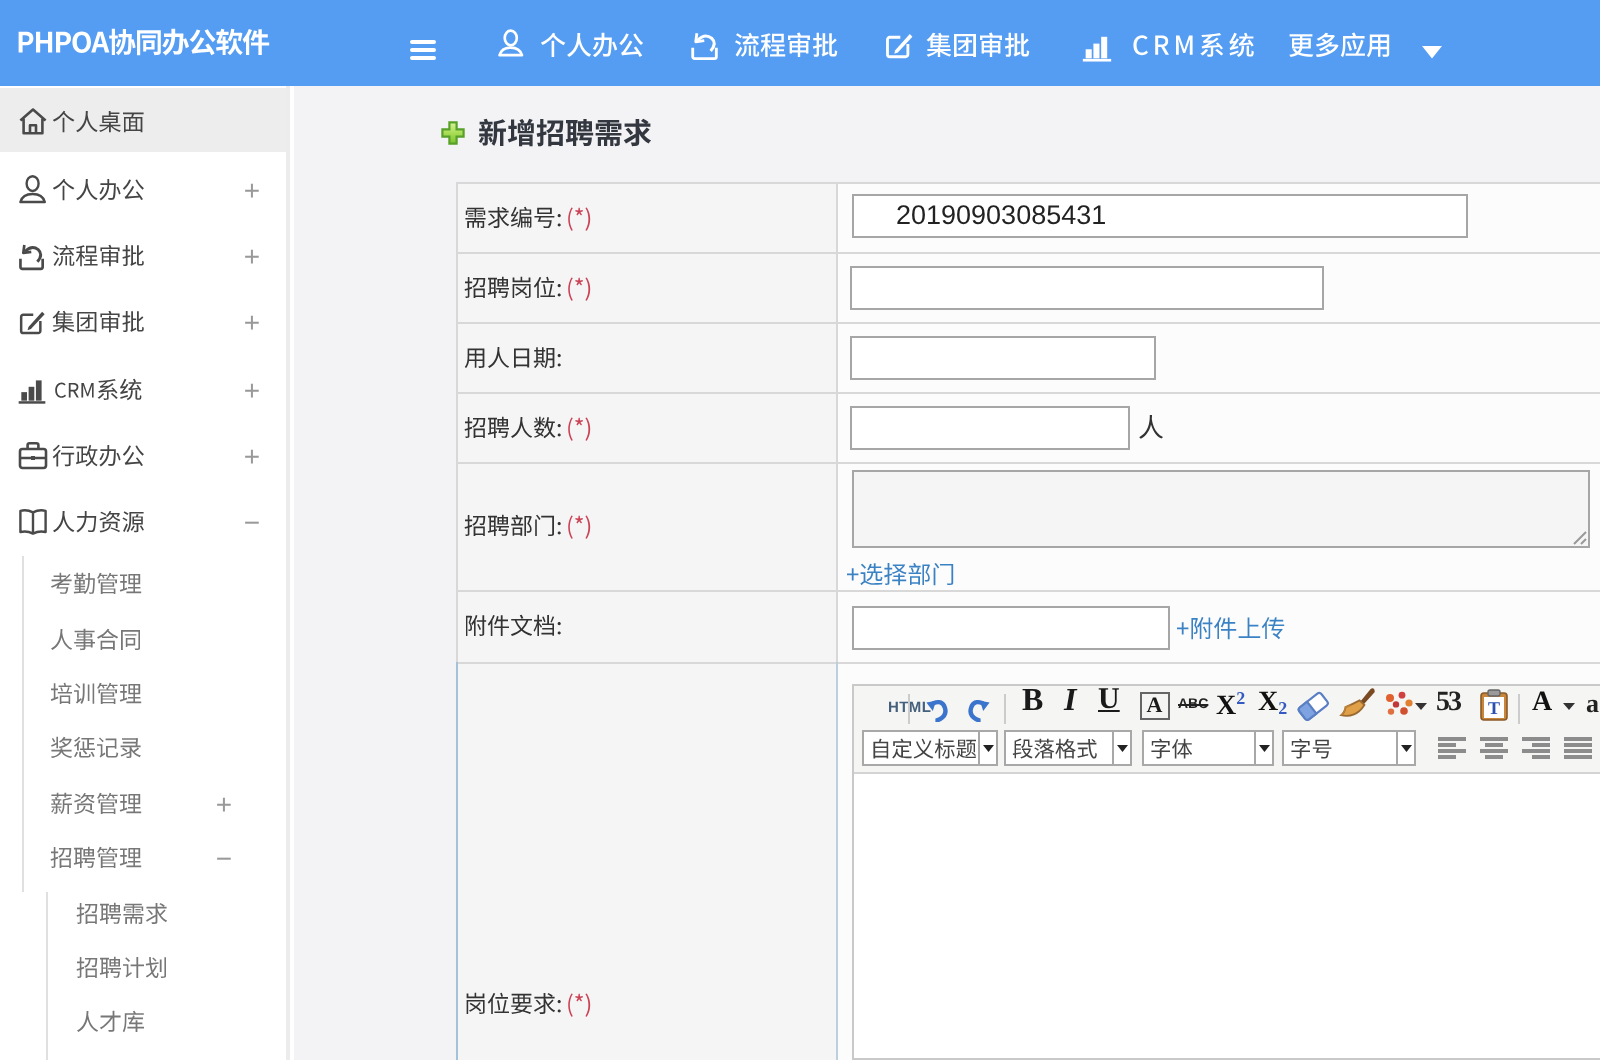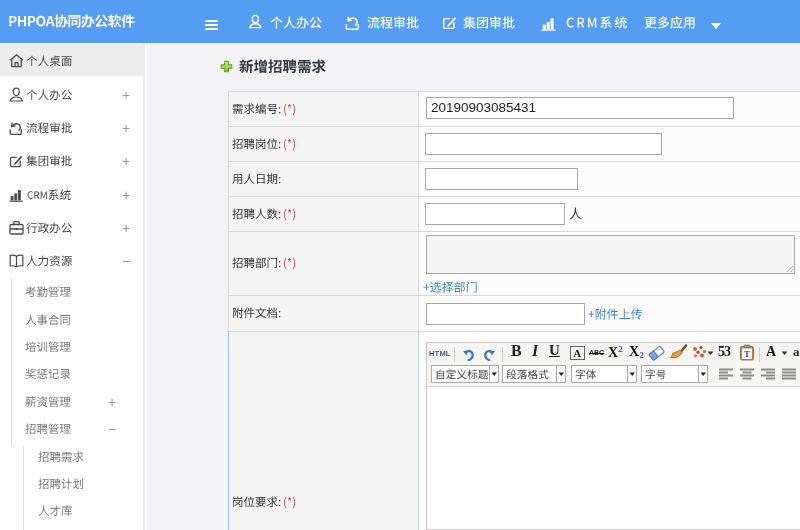--- a/index.html
+++ b/index.html
@@ -200,41 +200,41 @@
     </svg>
 <svg style="position:absolute;left:232px;top:307.1px;" width="51" height="16">
       <path transform="translate(0,10.1)" d="M6.6 -4.8C7.0 -3.9 7.5 -2.8 7.8 -2.1L8.5 -2.5C8.2 -3.2 7.7 -4.2 7.3 -5.1ZM9.2 -9.5V-7.0H6.4V-6.2H9.2V-0.2C9.2 0.0 9.2 0.0 9.0 0.1C8.8 0.1 8.3 0.1 7.6 0.0C7.8 0.3 7.9 0.7 7.9 0.9C8.8 0.9 9.3 0.9 9.6 0.7C9.9 0.6 10.1 0.3 10.1 -0.2V-6.2H11.1V-7.0H10.1V-9.5ZM5.9 -9.6C5.5 -8.0 4.6 -6.3 3.6 -5.3C3.8 -5.1 4.1 -4.7 4.2 -4.5C4.5 -4.9 4.8 -5.3 5.0 -5.7V0.9H5.8V-7.1C6.2 -7.8 6.5 -8.6 6.7 -9.4ZM1.0 -9.2V0.9H1.7V-8.4H3.1C2.9 -7.6 2.6 -6.5 2.3 -5.7C3.1 -4.7 3.2 -3.9 3.2 -3.3C3.2 -2.9 3.2 -2.6 3.0 -2.4C2.9 -2.4 2.8 -2.3 2.7 -2.3C2.5 -2.3 2.3 -2.3 2.1 -2.3C2.2 -2.1 2.3 -1.8 2.3 -1.6C2.5 -1.6 2.8 -1.6 3.0 -1.6C3.2 -1.6 3.4 -1.7 3.6 -1.8C3.9 -2.0 4.0 -2.5 4.0 -3.2C4.0 -3.9 3.8 -4.8 3.1 -5.8C3.4 -6.7 3.8 -7.9 4.1 -8.9L3.6 -9.2L3.4 -9.2Z M15.1 -3.9V-3.1H18.4V0.9H19.3V-3.1H22.5V-3.9H19.3V-6.5H22.0V-7.3H19.3V-9.5H18.4V-7.3H16.9C17.1 -7.8 17.2 -8.4 17.3 -8.9L16.5 -9.1C16.2 -7.6 15.7 -6.1 15.1 -5.1C15.3 -5.0 15.6 -4.8 15.8 -4.7C16.1 -5.2 16.4 -5.8 16.6 -6.5H18.4V-3.9ZM14.6 -9.6C14.0 -7.9 12.9 -6.2 11.9 -5.0C12.0 -4.8 12.3 -4.4 12.4 -4.2C12.7 -4.6 13.1 -5.0 13.4 -5.5V0.9H14.2V-6.9C14.7 -7.7 15.1 -8.5 15.4 -9.4Z M27.9 -9.5C28.2 -8.9 28.6 -8.1 28.7 -7.7L29.7 -8.0C29.5 -8.4 29.1 -9.2 28.8 -9.7ZM23.6 -7.6V-6.8H25.4C26.0 -5.0 27.0 -3.5 28.1 -2.3C26.9 -1.2 25.3 -0.5 23.4 0.1C23.6 0.3 23.9 0.7 24.0 0.9C25.9 0.3 27.5 -0.6 28.8 -1.7C30.1 -0.5 31.6 0.3 33.5 0.8C33.7 0.6 33.9 0.2 34.1 0.0C32.3 -0.4 30.7 -1.2 29.4 -2.3C30.6 -3.5 31.5 -5.0 32.2 -6.8H34.0V-7.6ZM28.8 -2.9C27.7 -4.0 26.9 -5.3 26.3 -6.8H31.2C30.6 -5.2 29.8 -4.0 28.8 -2.9Z M44.3 -8.9C44.0 -8.1 43.6 -6.9 43.2 -6.1L43.8 -5.9C44.3 -6.6 44.7 -7.7 45.1 -8.7ZM39.1 -8.6C39.4 -7.8 39.9 -6.7 40.1 -6.0L40.8 -6.3C40.6 -7.0 40.2 -8.1 39.8 -8.9ZM36.7 -9.7V-7.2H35.0V-6.4H36.6C36.2 -4.8 35.5 -3.0 34.8 -2.0C34.9 -1.8 35.1 -1.5 35.2 -1.2C35.8 -2.0 36.3 -3.3 36.7 -4.6V0.9H37.5V-4.9C37.9 -4.3 38.3 -3.6 38.5 -3.2L39.0 -3.9C38.8 -4.2 37.8 -5.5 37.5 -5.9V-6.4H39.0V-7.2H37.5V-9.7ZM38.7 -0.7V0.1H44.2V0.8H45.0V-5.4H42.5V-9.6H41.6V-5.4H39.0V-4.6H44.2V-3.1H39.1V-2.3H44.2V-0.7Z M47.6 -4.5C48.0 -4.5 48.4 -4.8 48.4 -5.3C48.4 -5.8 48.0 -6.1 47.6 -6.1C47.2 -6.1 46.8 -5.8 46.8 -5.3C46.8 -4.8 47.2 -4.5 47.6 -4.5ZM47.6 0.1C48.0 0.1 48.4 -0.2 48.4 -0.6C48.4 -1.1 48.0 -1.4 47.6 -1.4C47.2 -1.4 46.8 -1.1 46.8 -0.6C46.8 -0.2 47.2 0.1 47.6 0.1Z" fill="#333"></path>
     </svg>
 <svg style="position:absolute;left:232px;top:495.6px;" width="51" height="16">
       <path transform="translate(0,10.1)" d="M1.3 -9.3V-7.0H10.2V-9.3H9.3V-7.8H6.1V-9.7H5.3V-7.8H2.2V-9.3ZM1.3 -6.1V0.9H2.1V-5.3H9.5V-0.2C9.5 0.0 9.4 0.1 9.2 0.1C9.0 0.1 8.2 0.1 7.5 0.1C7.6 0.3 7.7 0.7 7.8 0.9C8.8 0.9 9.4 0.9 9.8 0.7C10.2 0.6 10.3 0.4 10.3 -0.2V-6.1ZM2.8 -4.1C3.6 -3.7 4.5 -3.1 5.3 -2.5C4.5 -1.9 3.5 -1.3 2.5 -0.9C2.7 -0.7 3.0 -0.4 3.1 -0.2C4.1 -0.7 5.1 -1.3 6.0 -2.1C6.8 -1.5 7.5 -0.9 8.0 -0.4L8.6 -1.0C8.1 -1.5 7.4 -2.1 6.6 -2.6C7.3 -3.2 7.9 -3.9 8.4 -4.7L7.6 -5.0C7.2 -4.3 6.6 -3.6 5.9 -3.1C5.1 -3.6 4.2 -4.2 3.3 -4.7Z M15.7 -7.6V-6.7H22.0V-7.6ZM16.5 -5.9C16.8 -4.3 17.2 -2.1 17.3 -0.9L18.1 -1.2C18.0 -2.3 17.7 -4.4 17.3 -6.0ZM18.1 -9.5C18.3 -8.9 18.5 -8.2 18.6 -7.7L19.5 -7.9C19.3 -8.4 19.1 -9.2 18.9 -9.7ZM15.2 -0.4V0.4H22.5V-0.4H20.1C20.5 -1.9 21.0 -4.2 21.3 -6.0L20.4 -6.1C20.2 -4.4 19.7 -1.9 19.3 -0.4ZM14.8 -9.6C14.1 -7.9 13.1 -6.1 11.9 -5.0C12.1 -4.8 12.3 -4.4 12.4 -4.2C12.8 -4.6 13.2 -5.0 13.6 -5.6V0.9H14.4V-6.9C14.9 -7.7 15.3 -8.5 15.6 -9.4Z M30.7 -2.7C30.3 -2.0 29.8 -1.5 29.1 -1.1C28.3 -1.3 27.4 -1.5 26.6 -1.6C26.8 -1.9 27.1 -2.3 27.3 -2.7ZM24.4 -7.4V-4.4H27.4C27.3 -4.1 27.1 -3.8 26.9 -3.4H23.6V-2.7H26.3C25.9 -2.1 25.5 -1.6 25.1 -1.2C26.1 -1.0 27.1 -0.8 28.0 -0.6C26.9 -0.2 25.4 0.0 23.7 0.1C23.8 0.3 24.0 0.7 24.0 0.9C26.2 0.7 27.9 0.4 29.2 -0.3C30.7 0.1 31.9 0.5 32.9 0.9L33.6 0.3C32.7 -0.1 31.5 -0.5 30.2 -0.8C30.8 -1.3 31.3 -1.9 31.7 -2.7H33.9V-3.4H27.9C28.0 -3.7 28.2 -4.0 28.4 -4.3L27.8 -4.4H33.2V-7.4H30.4V-8.4H33.7V-9.2H23.8V-8.4H26.9V-7.4ZM27.7 -8.4H29.6V-7.4H27.7ZM25.2 -6.7H26.9V-5.1H25.2ZM27.7 -6.7H29.6V-5.1H27.7ZM30.4 -6.7H32.4V-5.1H30.4Z M35.8 -5.8C36.6 -5.1 37.4 -4.2 37.8 -3.6L38.5 -4.1C38.1 -4.7 37.2 -5.6 36.5 -6.2ZM35.0 -1.0 35.5 -0.2C36.7 -0.9 38.3 -1.9 39.8 -2.8V-0.3C39.8 -0.0 39.7 0.0 39.5 0.0C39.3 0.0 38.5 0.1 37.7 0.0C37.9 0.3 38.0 0.7 38.0 0.9C39.1 0.9 39.7 0.9 40.1 0.8C40.5 0.6 40.7 0.4 40.7 -0.3V-4.8C41.7 -2.7 43.1 -0.9 45.0 -0.0C45.1 -0.3 45.4 -0.6 45.6 -0.8C44.4 -1.3 43.3 -2.3 42.4 -3.4C43.2 -4.1 44.1 -5.0 44.8 -5.8L44.1 -6.4C43.5 -5.7 42.7 -4.7 42.0 -4.1C41.4 -4.9 41.0 -5.8 40.7 -6.7V-6.9H45.3V-7.7H43.9L44.4 -8.3C43.9 -8.7 43.0 -9.2 42.3 -9.6L41.7 -9.0C42.4 -8.7 43.3 -8.1 43.8 -7.7H40.7V-9.6H39.8V-7.7H35.2V-6.9H39.8V-3.7C38.0 -2.7 36.2 -1.6 35.0 -1.0Z M47.6 -4.5C48.0 -4.5 48.4 -4.8 48.4 -5.3C48.4 -5.8 48.0 -6.1 47.6 -6.1C47.2 -6.1 46.8 -5.8 46.8 -5.3C46.8 -4.8 47.2 -4.5 47.6 -4.5ZM47.6 0.1C48.0 0.1 48.4 -0.2 48.4 -0.6C48.4 -1.1 48.0 -1.4 47.6 -1.4C47.2 -1.4 46.8 -1.1 46.8 -0.6C46.8 -0.2 47.2 0.1 47.6 0.1Z" fill="#333"></path>
     </svg>
     <svg style="position:absolute;left:282.7px;top:495.6px;" width="15" height="16">
       <path transform="translate(0,10.1)" d="M2.7 2.3 3.4 2.0C2.4 0.3 1.9 -1.6 1.9 -3.6C1.9 -5.5 2.4 -7.5 3.4 -9.1L2.7 -9.4C1.7 -7.7 1.1 -5.8 1.1 -3.6C1.1 -1.3 1.7 0.5 2.7 2.3Z M5.7 -5.4 6.6 -6.5 7.5 -5.4 8.0 -5.8 7.2 -7.0 8.5 -7.5 8.3 -8.1 7.0 -7.8 6.9 -9.2H6.3L6.1 -7.8L4.8 -8.1L4.6 -7.5L5.9 -7.0L5.2 -5.8Z M10.4 2.3C11.5 0.5 12.1 -1.3 12.1 -3.6C12.1 -5.8 11.5 -7.7 10.4 -9.4L9.7 -9.1C10.7 -7.5 11.2 -5.5 11.2 -3.6C11.2 -1.6 10.7 0.3 9.7 2.0Z" fill="#cb4356"></path>
     </svg>
-<div class="abs" style="left:426px;top:96.5px;width:308px;height:22px;border:1px solid #a6a6a6;background:#fff;font:13.5px 'Liberation Sans';color:#222;line-height:20px;padding-left:4px">20190903085431</div>
+<div class="abs" style="left:426px;top:96.5px;width:308px;height:22px;border:1px solid #a6a6a6;background:#fff;font:13.5px 'Liberation Sans';color:#222;line-height:20px;padding-left:21px">20190903085431</div>
 <div class="abs" style="left:425px;top:132.5px;width:237px;height:22px;border:1px solid #a6a6a6;background:#fff"></div>
 <div class="abs" style="left:425px;top:167.5px;width:153px;height:22px;border:1px solid #a6a6a6;background:#fff"></div>
 <div class="abs" style="left:425px;top:202.5px;width:140px;height:22px;border:1px solid #a6a6a6;background:#fff"></div>
 <svg style="position:absolute;left:569px;top:206.9px;" width="15" height="18">
       <path transform="translate(0,11.4)" d="M5.9 -10.9C5.9 -8.9 6.0 -2.5 0.6 0.2C0.9 0.4 1.2 0.7 1.4 1.0C4.5 -0.7 5.9 -3.6 6.5 -6.2C7.2 -3.8 8.6 -0.6 11.8 0.9C12.0 0.7 12.3 0.3 12.5 0.1C7.9 -1.9 7.1 -7.4 6.9 -9.0C7.0 -9.7 7.0 -10.4 7.0 -10.9Z" fill="#333"></path>
     </svg>
 <div class="abs" style="left:426px;top:235px;width:369px;height:39px;border:1px solid #a6a6a6;background:#fff;background:#f5f5f5"></div>
 <svg class="abs" style="left:786px;top:265px" width="8" height="8">
       <path d="M7 1 L1 7 M7 4.5 L4.5 7" stroke="#999" stroke-width="1"></path>
     </svg>
 <svg style="position:absolute;left:422.5px;top:281.4px;" width="56" height="17">
       <path transform="translate(0,10.6)" d="M2.9 -1.4H3.8V-4.0H6.2V-4.8H3.8V-7.5H2.9V-4.8H0.5V-4.0H2.9Z M7.4 -9.2C8.1 -8.6 8.9 -7.8 9.3 -7.2L10.0 -7.7C9.6 -8.3 8.8 -9.1 8.1 -9.7ZM12.0 -9.7C11.7 -8.7 11.2 -7.6 10.6 -6.9C10.8 -6.8 11.2 -6.5 11.3 -6.4C11.6 -6.7 11.9 -7.2 12.1 -7.6H13.9V-5.9H10.5V-5.1H12.7C12.5 -3.5 12.0 -2.4 10.2 -1.7C10.4 -1.6 10.6 -1.2 10.7 -1.0C12.7 -1.8 13.3 -3.2 13.6 -5.1H14.8V-2.3C14.8 -1.4 15.0 -1.1 15.9 -1.1C16.1 -1.1 16.9 -1.1 17.1 -1.1C17.8 -1.1 18.1 -1.5 18.2 -3.0C17.9 -3.1 17.5 -3.2 17.4 -3.4C17.3 -2.1 17.3 -2.0 17.0 -2.0C16.8 -2.0 16.2 -2.0 16.0 -2.0C15.7 -2.0 15.7 -2.0 15.7 -2.3V-5.1H18.1V-5.9H14.8V-7.6H17.6V-8.4H14.8V-10.0H13.9V-8.4H12.5C12.6 -8.8 12.8 -9.2 12.9 -9.5ZM9.7 -5.5H7.3V-4.6H8.8V-1.0C8.3 -0.8 7.7 -0.3 7.2 0.2L7.8 1.0C8.5 0.2 9.1 -0.4 9.6 -0.4C9.8 -0.4 10.2 -0.1 10.7 0.2C11.5 0.7 12.5 0.8 13.9 0.8C15.0 0.8 17.1 0.8 18.0 0.7C18.0 0.4 18.2 -0.0 18.3 -0.2C17.1 -0.1 15.2 -0.0 13.9 -0.0C12.6 -0.0 11.6 -0.1 10.8 -0.6C10.3 -0.9 10.0 -1.2 9.7 -1.2Z M20.8 -10.1V-7.7H19.2V-6.8H20.8V-4.3C20.1 -4.1 19.6 -3.9 19.1 -3.8L19.3 -2.9L20.8 -3.4V-0.1C20.8 0.0 20.7 0.1 20.6 0.1C20.4 0.1 20.0 0.1 19.5 0.1C19.6 0.3 19.7 0.7 19.7 0.9C20.5 0.9 21.0 0.9 21.3 0.7C21.6 0.6 21.7 0.3 21.7 -0.1V-3.7L23.1 -4.1L22.9 -4.9L21.7 -4.5V-6.8H23.1V-7.7H21.7V-10.1ZM28.3 -8.6C27.9 -8.0 27.3 -7.5 26.6 -7.0C26.0 -7.5 25.5 -8.0 25.0 -8.6ZM23.4 -9.4V-8.6H24.2C24.6 -7.8 25.2 -7.1 25.9 -6.5C25.0 -6.0 23.9 -5.5 22.9 -5.3C23.1 -5.1 23.3 -4.8 23.4 -4.6C24.5 -4.9 25.6 -5.4 26.6 -6.0C27.5 -5.4 28.6 -4.9 29.8 -4.5C29.9 -4.8 30.2 -5.1 30.3 -5.3C29.2 -5.5 28.2 -6.0 27.3 -6.5C28.2 -7.2 29.1 -8.1 29.6 -9.2L29.0 -9.5L28.9 -9.4ZM26.1 -4.9V-3.9H23.7V-3.1H26.1V-1.8H23.1V-1.0H26.1V1.0H27.0V-1.0H30.1V-1.8H27.0V-3.1H29.3V-3.9H27.0V-4.9Z M32.4 -7.5C32.7 -6.9 33.0 -6.0 33.1 -5.5L33.9 -5.7C33.8 -6.3 33.5 -7.1 33.1 -7.7ZM38.2 -9.4V0.9H39.0V-8.6H40.9C40.6 -7.7 40.1 -6.4 39.7 -5.4C40.8 -4.3 41.1 -3.4 41.1 -2.7C41.1 -2.2 41.0 -1.9 40.7 -1.7C40.6 -1.6 40.4 -1.6 40.2 -1.6C40.0 -1.6 39.7 -1.6 39.3 -1.6C39.5 -1.4 39.6 -1.0 39.6 -0.8C39.9 -0.7 40.3 -0.7 40.6 -0.8C40.9 -0.8 41.1 -0.9 41.3 -1.0C41.7 -1.3 41.9 -1.9 41.9 -2.6C41.9 -3.4 41.6 -4.4 40.5 -5.5C41.1 -6.6 41.6 -8.0 42.0 -9.1L41.4 -9.5L41.3 -9.4ZM33.6 -9.9C33.8 -9.5 34.0 -9.1 34.1 -8.7H31.6V-7.8H37.3V-8.7H35.1C34.9 -9.1 34.7 -9.7 34.4 -10.1ZM35.9 -7.8C35.7 -7.1 35.3 -6.1 35.0 -5.4H31.3V-4.6H37.6V-5.4H35.9C36.2 -6.0 36.5 -6.9 36.8 -7.6ZM32.0 -3.5V0.9H32.8V0.3H36.1V0.8H37.0V-3.5ZM32.8 -0.5V-2.7H36.1V-0.5Z M44.2 -9.7C44.8 -9.0 45.5 -8.0 45.9 -7.4L46.6 -7.9C46.3 -8.5 45.5 -9.4 44.9 -10.1ZM43.8 -7.7V1.0H44.7V-7.7ZM47.0 -9.6V-8.8H52.7V-0.2C52.7 0.0 52.6 0.1 52.4 0.1C52.1 0.1 51.3 0.1 50.4 0.1C50.5 0.3 50.7 0.7 50.7 0.9C51.9 0.9 52.6 0.9 53.0 0.8C53.4 0.6 53.6 0.4 53.6 -0.2V-9.6Z" fill="#3b82c4"></path>
     </svg>
 <div class="abs" style="left:426px;top:303px;width:159px;height:22px;border:1px solid #a6a6a6;background:#fff"></div>
 <svg style="position:absolute;left:587.5px;top:307.9px;" width="56" height="17">
       <path transform="translate(0,10.6)" d="M2.9 -1.4H3.8V-4.0H6.2V-4.8H3.8V-7.5H2.9V-4.8H0.5V-4.0H2.9Z M13.5 -5.0C14.0 -4.1 14.5 -2.9 14.8 -2.2L15.5 -2.6C15.3 -3.3 14.7 -4.4 14.2 -5.3ZM16.3 -9.9V-7.3H13.3V-6.5H16.3V-0.2C16.3 0.0 16.2 0.0 16.0 0.1C15.9 0.1 15.3 0.1 14.6 0.0C14.8 0.3 14.9 0.7 14.9 0.9C15.8 0.9 16.4 0.9 16.7 0.8C17.0 0.6 17.1 0.3 17.1 -0.2V-6.5H18.2V-7.3H17.1V-9.9ZM12.9 -10.1C12.3 -8.3 11.5 -6.6 10.5 -5.5C10.6 -5.3 10.9 -4.9 11.0 -4.7C11.3 -5.1 11.6 -5.5 11.9 -5.9V0.9H12.7V-7.4C13.1 -8.2 13.4 -9.0 13.7 -9.9ZM7.7 -9.6V1.0H8.5V-8.7H9.9C9.7 -7.9 9.4 -6.8 9.1 -5.9C9.9 -4.9 10.0 -4.1 10.0 -3.4C10.0 -3.0 10.0 -2.7 9.8 -2.5C9.7 -2.5 9.6 -2.4 9.5 -2.4C9.3 -2.4 9.1 -2.4 8.8 -2.4C9.0 -2.2 9.0 -1.9 9.0 -1.6C9.3 -1.6 9.6 -1.6 9.8 -1.7C10.0 -1.7 10.2 -1.8 10.4 -1.9C10.7 -2.1 10.8 -2.6 10.8 -3.3C10.8 -4.1 10.7 -5.0 9.9 -6.0C10.2 -7.0 10.6 -8.2 11.0 -9.3L10.4 -9.6L10.2 -9.6Z M22.5 -4.1V-3.2H25.9V1.0H26.8V-3.2H30.1V-4.1H26.8V-6.7H29.6V-7.6H26.8V-9.9H25.9V-7.6H24.3C24.5 -8.2 24.6 -8.7 24.7 -9.3L23.8 -9.5C23.6 -7.9 23.1 -6.4 22.4 -5.4C22.6 -5.3 23.0 -5.0 23.1 -4.9C23.5 -5.4 23.8 -6.0 24.0 -6.7H25.9V-4.1ZM21.9 -10.0C21.2 -8.2 20.2 -6.4 19.0 -5.2C19.2 -5.0 19.5 -4.6 19.6 -4.4C19.9 -4.8 20.3 -5.2 20.7 -5.8V0.9H21.5V-7.2C22.0 -8.0 22.4 -8.9 22.7 -9.8Z M35.8 -9.9V-0.5H31.3V0.4H42.1V-0.5H36.7V-5.3H41.2V-6.2H36.7V-9.9Z M45.9 -10.0C45.2 -8.2 44.1 -6.4 42.9 -5.2C43.0 -5.0 43.3 -4.6 43.4 -4.4C43.8 -4.8 44.2 -5.3 44.6 -5.8V0.9H45.4V-7.2C45.9 -8.0 46.4 -8.9 46.7 -9.8ZM48.3 -1.5C49.4 -0.8 50.8 0.3 51.4 1.0L52.1 0.3C51.8 -0.0 51.3 -0.4 50.8 -0.8C51.7 -1.8 52.7 -3.0 53.4 -3.8L52.8 -4.2L52.7 -4.1H48.8L49.2 -5.6H54.1V-6.4H49.5L49.9 -7.8H53.6V-8.7H50.1L50.4 -9.9L49.5 -10.0L49.2 -8.7H46.8V-7.8H49.0L48.6 -6.4H46.2V-5.6H48.3C48.1 -4.7 47.8 -3.9 47.6 -3.3H51.9C51.4 -2.7 50.7 -2.0 50.1 -1.3C49.7 -1.6 49.3 -1.8 48.9 -2.1Z" fill="#3b82c4"></path>
     </svg>
 <div class="abs" style="left:426px;top:341.5px;width:374px;height:188.5px;border:1px solid #c9c9c9;border-right:none;background:#fff"></div>
 <div class="abs" style="left:427px;top:342.5px;width:373px;height:44px;background:#f5f5f3;border-bottom:1px solid #d4d4d4"></div>
-<div class="abs" style="left:429px;top:349px;font:bold 7.5px 'Liberation Sans';color:#44607c;letter-spacing:0.2px">HTML</div>
+<div class="abs" style="left:444px;top:349px;font:bold 7.5px 'Liberation Sans';color:#44607c;letter-spacing:0.2px">HTML</div>
 <div class="abs" style="left:453.5px;top:347px;width:1px;height:15px;background:#ccc"></div>
 <svg class="abs" style="left:463px;top:350px" width="11" height="11" viewBox="0 0 11 11">
 <path d="M3.4 1.8 Q8.0 -0.3 9.4 3.7 Q10.7 7.5 6.9 9.6 Q5.7 10.3 4.7 10.3" stroke="#3a74cc" stroke-width="2.2" fill="none"></path>
 <path d="M0.2 1.3 L5.0 0.4 L3.4 5.5 Z" fill="#3a74cc"></path>
     </svg>
 <svg class="abs" style="left:484px;top:350px" width="11" height="11" viewBox="0 0 11 11">
 <g transform="translate(11,0) scale(-1,1)">
 <path d="M3.4 1.8 Q8.0 -0.3 9.4 3.7 Q10.7 7.5 6.9 9.6 Q5.7 10.3 4.7 10.3" stroke="#3a74cc" stroke-width="2.2" fill="none"></path>
 <path d="M0.2 1.3 L5.0 0.4 L3.4 5.5 Z" fill="#3a74cc"></path>
       </g>

